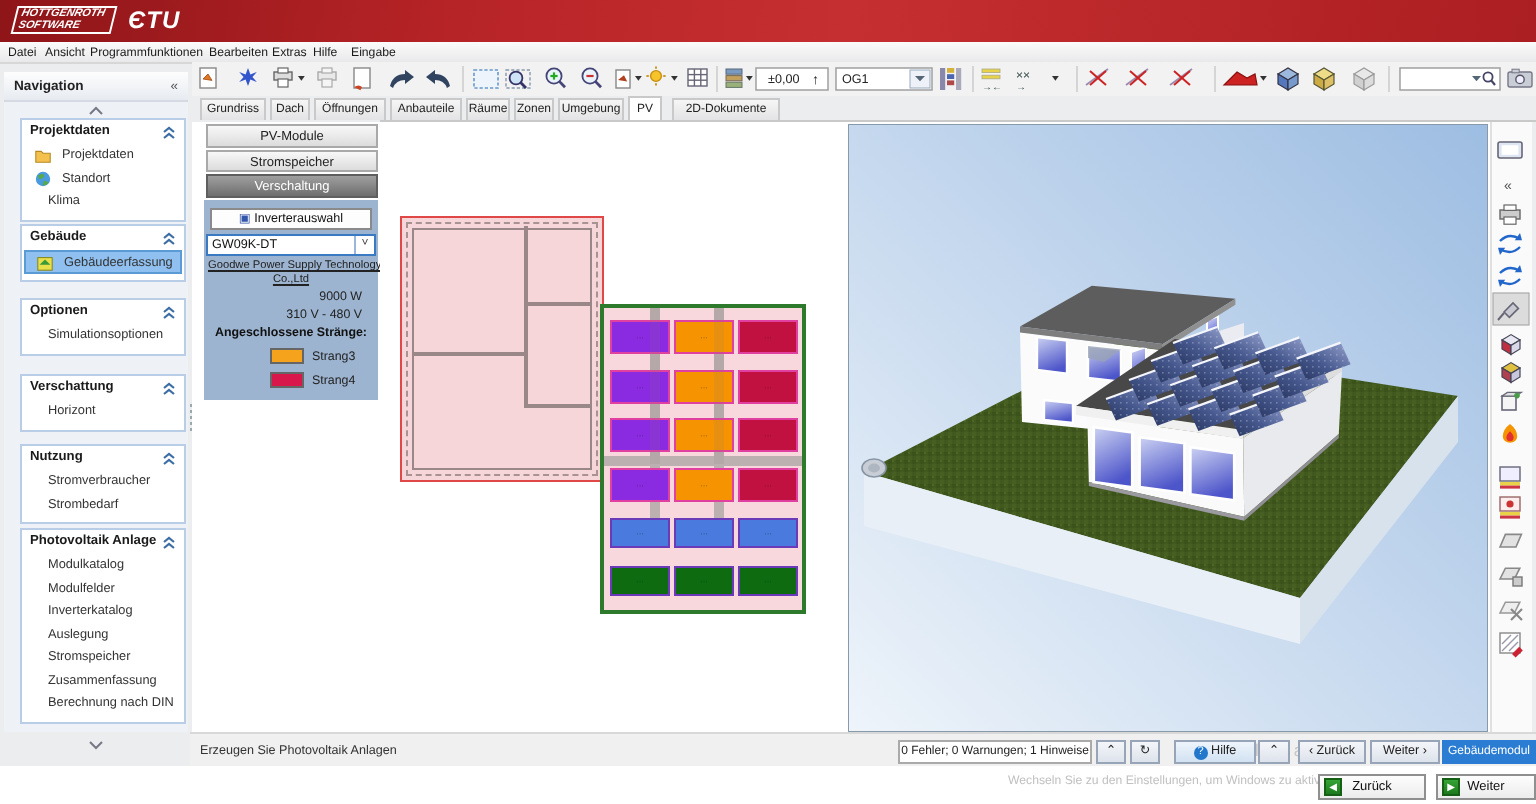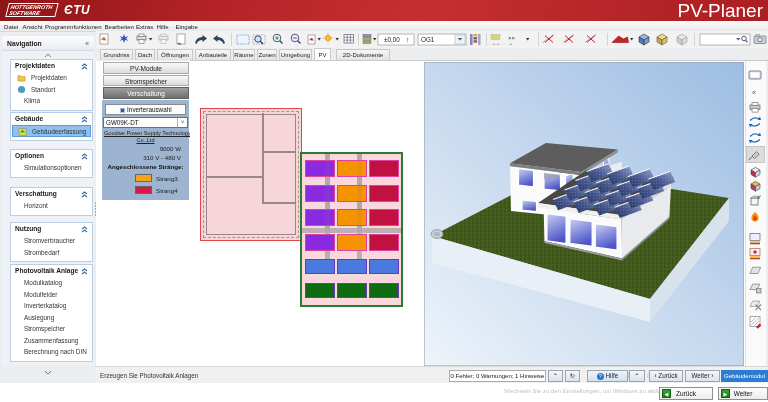--- a/index.html
+++ b/index.html
@@ -37,21 +37,20 @@
 .bottomrow{left:0;top:383px;width:768px;height:19px;background:#fff}
 .gbtn{position:absolute;top:3.5px;height:13px;background:linear-gradient(180deg,#fdfdfd,#ececec);border:1px solid #8f8f8f;font-size:6.5px;color:#111}
 .gico{position:absolute;left:2px;top:1.5px;width:9px;height:9px;background:linear-gradient(180deg,#35a435,#1d7a1d);border:1px solid #156015;color:#fff;font-size:5px;line-height:9px;text-align:center}
 .rtools{left:745px;top:61px;width:21px;height:305px;background:#fafafa;border-left:1px solid #e0e0e0}
 .wm{color:#c0c0c0;font-size:6.3px}
 .modlab{font-size:4px;color:rgba(20,20,40,0.6);text-align:center;overflow:hidden}
 </style></head><body>
 <div class="abs titlebar">
 <div class="abs hglogo">HOTTGENROTH<br>SOFTWARE</div>
 <div class="abs etu">ЄTU</div>
-<div class="abs pvplaner">PV-Planer</div>
 </div>
 <div class="abs menubar">
 <span style="left:4px">Datei</span>
 <span style="left:22.5px">Ansicht</span>
 <span style="left:45px">Programmfunktionen</span>
 <span style="left:104.5px">Bearbeiten</span>
 <span style="left:136px">Extras</span>
 <span style="left:156.5px">Hilfe</span>
 <span style="left:175.5px">Eingabe</span>
 </div>

